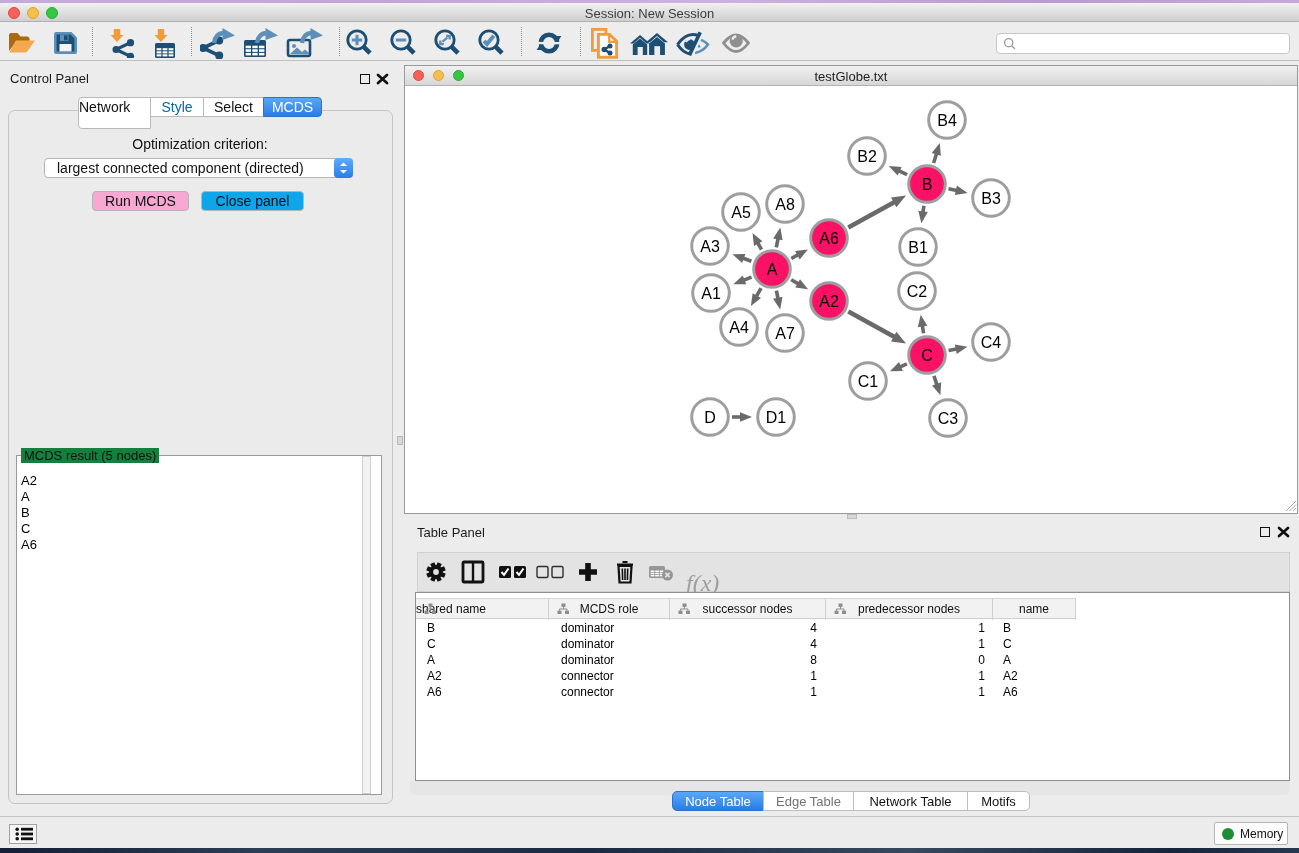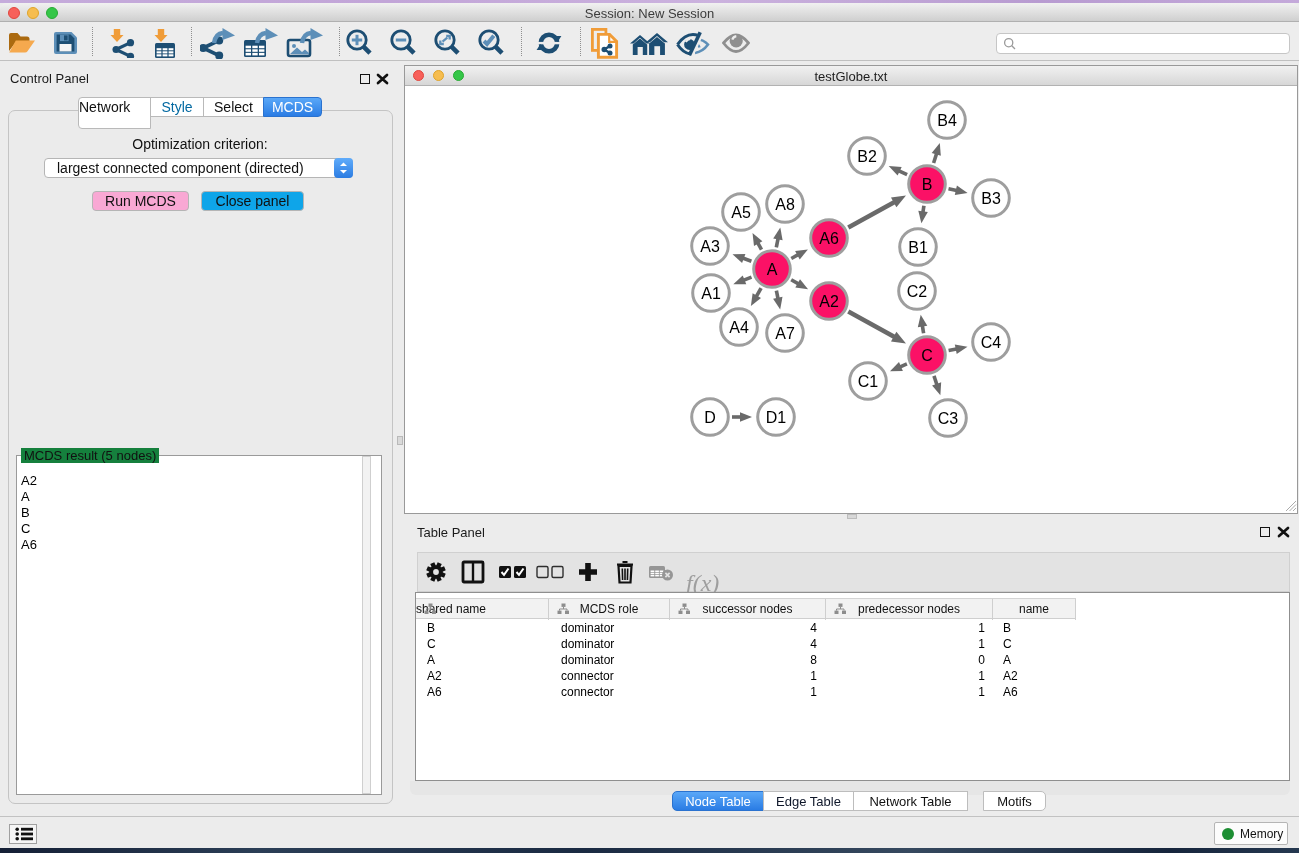--- a/index.html
+++ b/index.html
@@ -376,23 +376,23 @@
     <div class="abs" style="left:587px;top:48px;">A2</div>
     <div class="abs" style="left:11px;top:64px;">A6</div>
     <div class="abs" style="left:145px;top:64px;">connector</div>
     <div class="abs" style="left:258px;top:64px;width:143px;text-align:right;">1</div>
     <div class="abs" style="left:420px;top:64px;width:149px;text-align:right;">1</div>
     <div class="abs" style="left:587px;top:64px;">A6</div>
   </div>
 <div class="abs" style="left:410px;top:781px;width:880px;height:14px;background:#e6e6e6;border-radius:0 0 6px 6px;"></div>
 <div class="abs" style="left:672px;top:791px;height:19px;">
     <div class="abs" style="left:0;top:0;width:92px;height:20px;background:linear-gradient(#5aa8f8,#2a7ce4);border:1px solid #2a72cf;border-radius:5px 0 0 5px;font-size:13px;text-align:center;line-height:19px;color:#fff;">Node Table</div>
-    <div class="abs" style="left:91px;top:0;width:91px;height:20px;background:#fff;border:1px solid #bdbdbd;font-size:13px;text-align:center;line-height:19px;color:#0f172a;">Edge Table</div>
+    <div class="abs" style="left:91px;top:0;width:91px;height:20px;background:#fff;border:1px solid #bdbdbd;font-size:13px;text-align:center;line-height:19px;color:#737373;">Edge Table</div>
     <div class="abs" style="left:181px;top:0;width:115px;height:20px;background:#fff;border:1px solid #bdbdbd;font-size:13px;text-align:center;line-height:19px;color:#111;">Network Table</div>
-    <div class="abs" style="left:295px;top:0;width:63px;height:20px;background:#fff;border:1px solid #bdbdbd;border-radius:0 5px 5px 0;font-size:13px;text-align:center;line-height:19px;color:#111;margin-left:16px;">Motifs</div>
+    <div class="abs" style="left:295px;top:0;width:63px;height:20px;background:#fff;border:1px solid #bdbdbd;border-radius:0 5px 5px 0;font-size:13px;text-align:center;line-height:19px;color:#111;">Motifs</div>
   </div>
 <div class="abs" style="left:0;top:816px;width:1299px;height:32px;background:#ececec;border-top:1px solid #c2c2c2;"></div>
 <div class="abs" style="left:9px;top:824px;width:28px;height:20px;background:#f5f5f5;border:1px solid #a0a0a0;"></div>
 <svg style="position:absolute;left:15px;top:827px;" width="19" height="14" viewBox="0 0 19 14">
     <circle cx="2.2" cy="2.2" r="1.8" fill="#111"></circle>
     <rect x="6" y="0.8" width="12" height="2.8" fill="#111"></rect>
     <circle cx="2.2" cy="7" r="1.8" fill="#111"></circle>
     <rect x="6" y="5.6" width="12" height="2.8" fill="#111"></rect>
     <circle cx="2.2" cy="11.8" r="1.8" fill="#111"></circle>
     <rect x="6" y="10.4" width="12" height="2.8" fill="#111"></rect>

